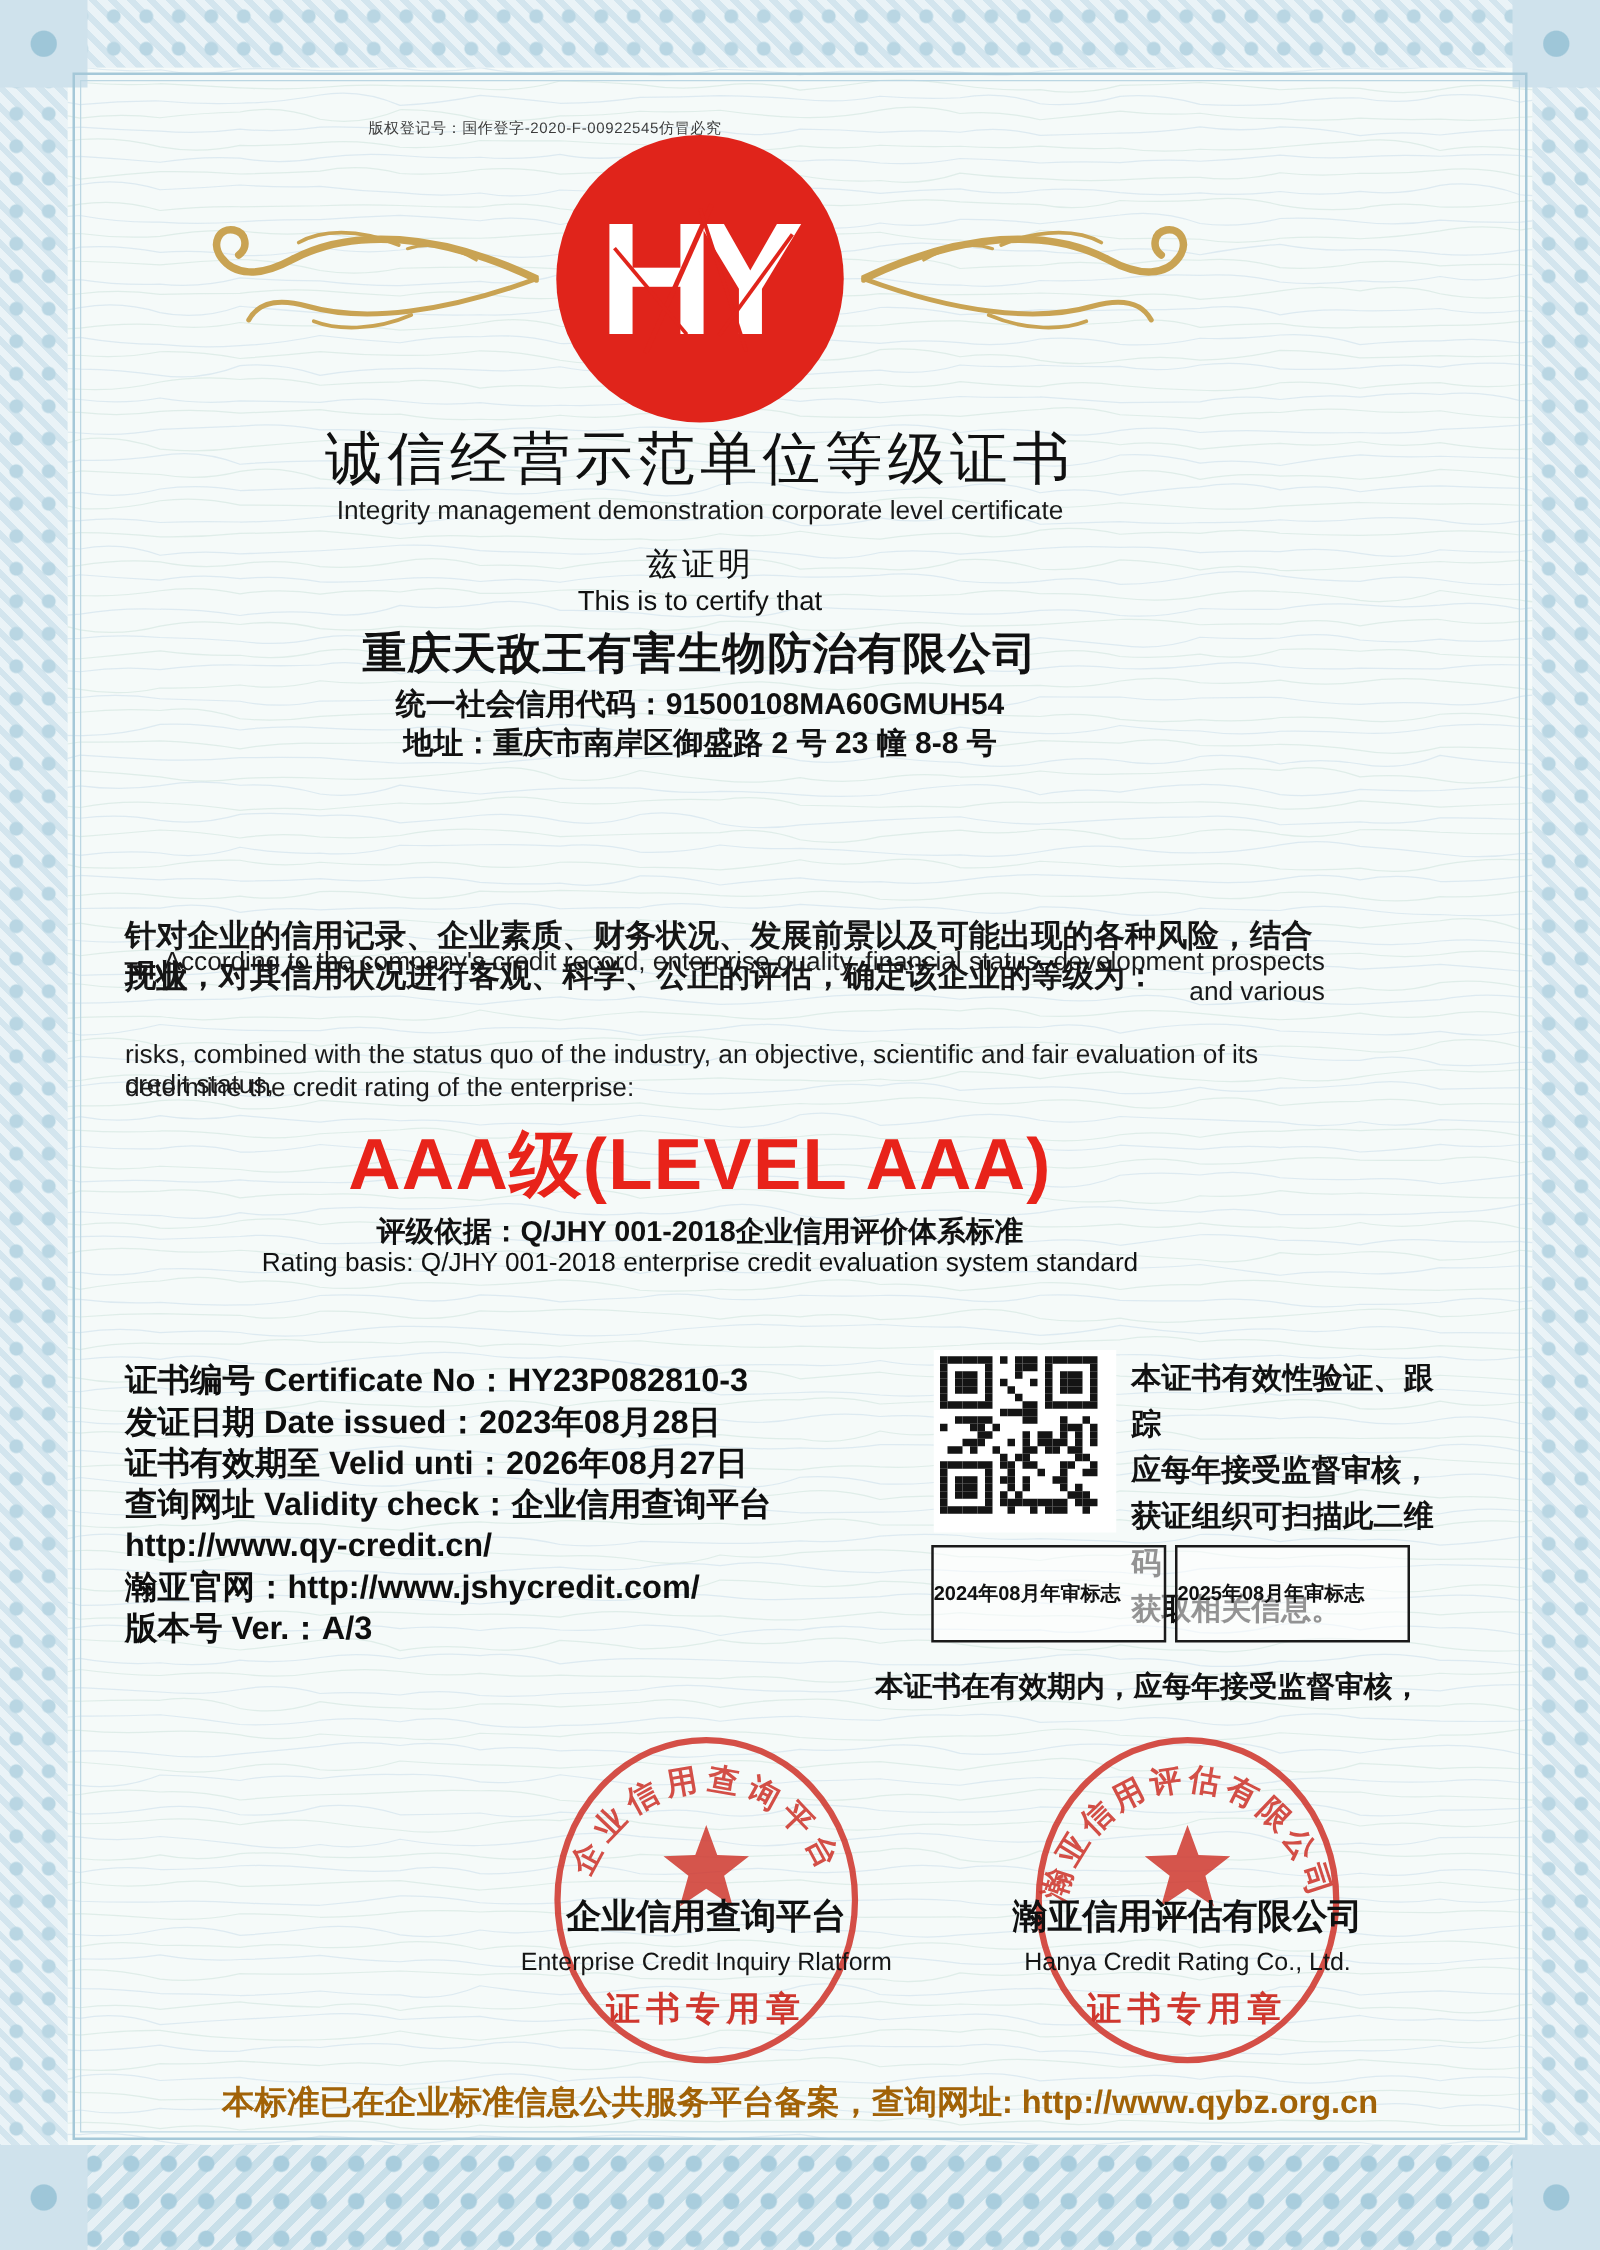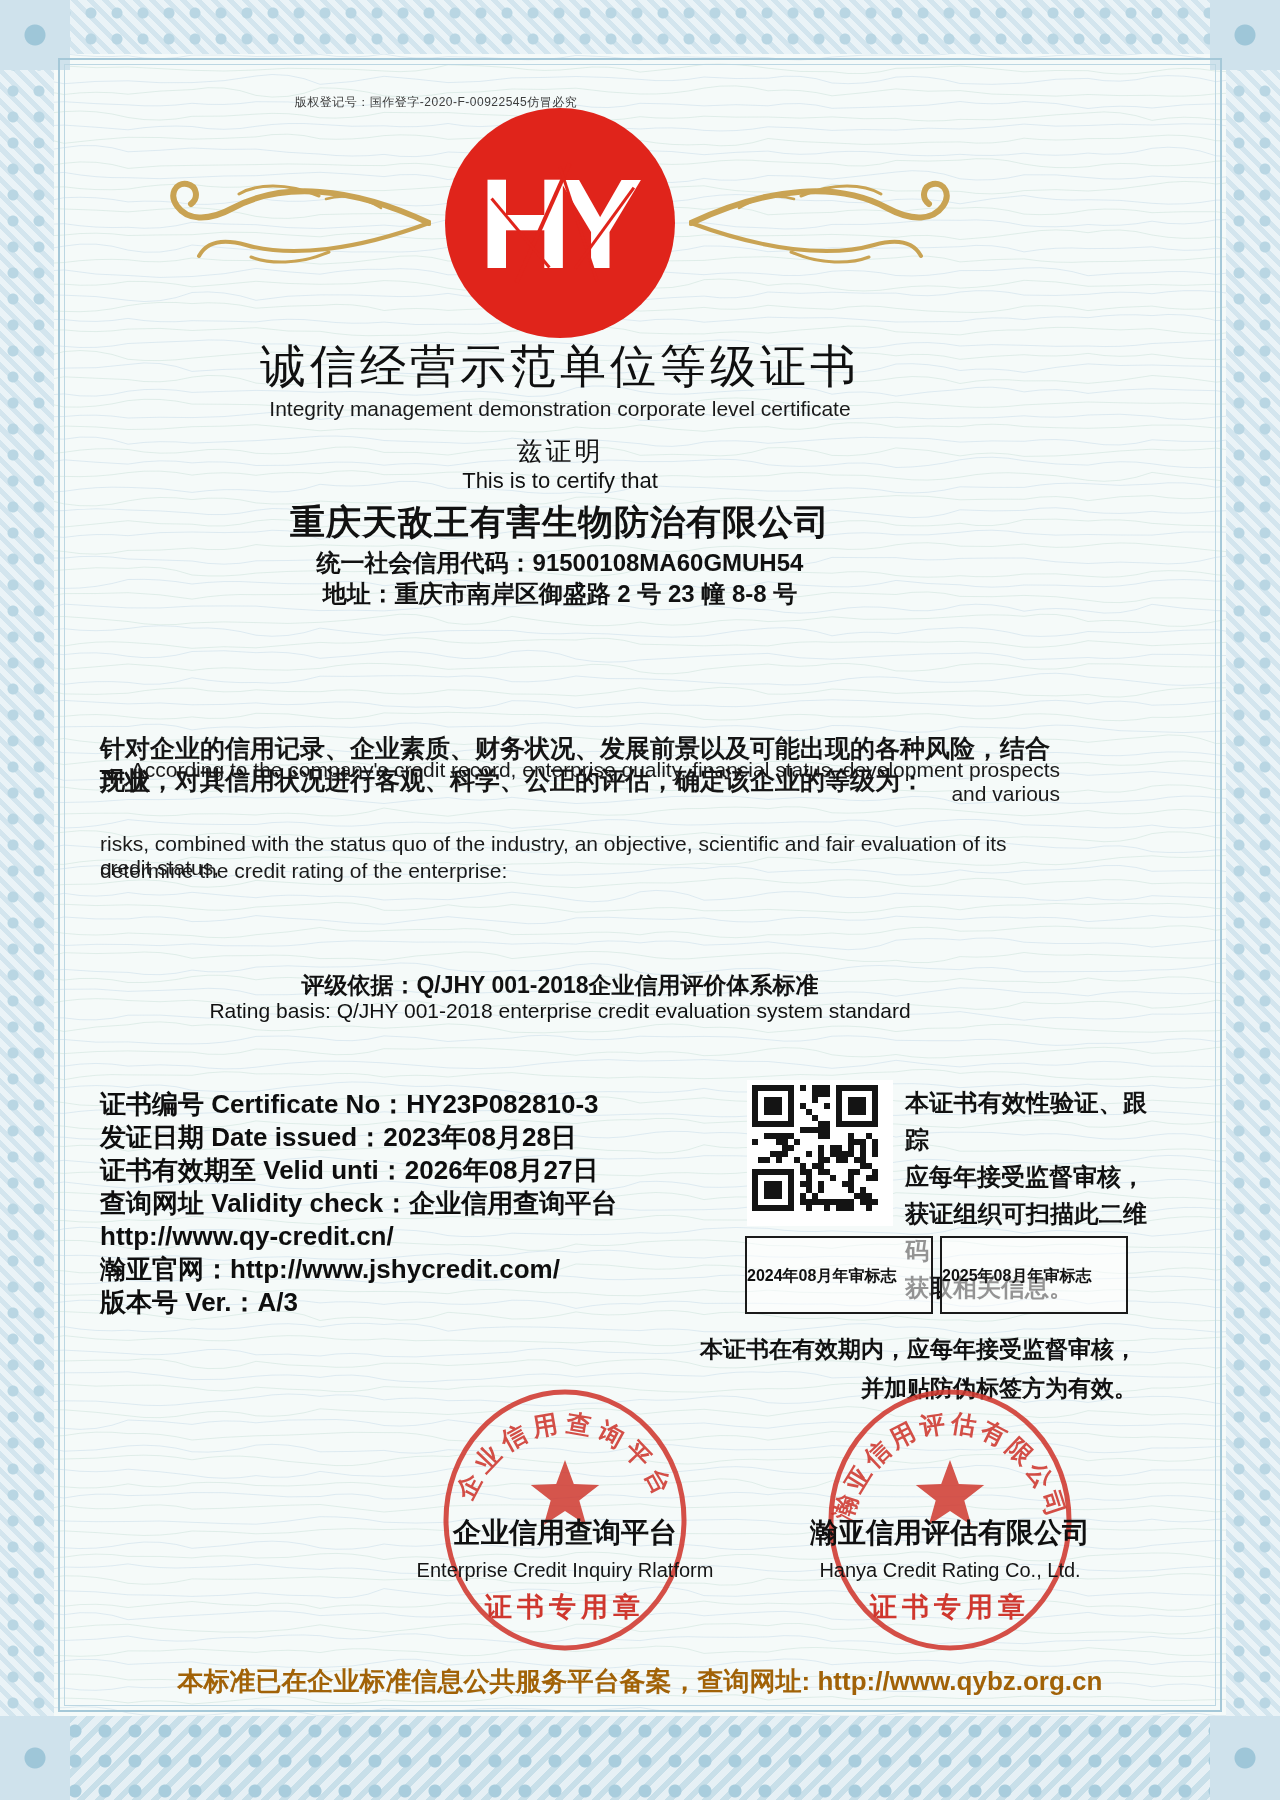--- a/index.html
+++ b/index.html
@@ -290,20 +290,21 @@
   <div class="abs centered company-name">重庆天敌王有害生物防治有限公司</div>
   <div class="abs centered credit-code">统一社会信用代码：91500108MA60GMUH54</div>
   <div class="abs centered address">地址：重庆市南岸区御盛路 2 号 23 幢 8-8 号</div>
 
   <div class="abs para-zh pzh1">针对企业的信用记录、企业素质、财务状况、发展前景以及可能出现的各种风险，结合产业</div>
   <div class="abs para-zh pzh2">现状，对其信用状况进行客观、科学、公正的评估，确定该企业的等级为：</div>
   <div class="abs para-en pen1">According to the company's credit record, enterprise quality, financial status, development prospects and various</div>
   <div class="abs para-en pen2">risks, combined with the status quo of the industry, an objective, scientific and fair evaluation of its credit status,</div>
   <div class="abs para-en pen3">determine the credit rating of the enterprise:</div>
 
+  <div class="abs centered level">AAA级(LEVEL AAA)</div>
   <div class="abs centered basis-zh">评级依据：Q/JHY 001-2018企业信用评价体系标准</div>
   <div class="abs centered basis-en">Rating basis: Q/JHY 001-2018 enterprise credit evaluation system standard</div>
 
   <div class="abs details">
     <div>证书编号 Certificate No：HY23P082810-3</div>
     <div>发证日期 Date issued：2023年08月28日</div>
     <div>证书有效期至 Velid unti：2026年08月27日</div>
     <div>查询网址 Validity check：企业信用查询平台</div>
     <div>http://www.qy-credit.cn/</div>
     <div>瀚亚官网：http://www.jshycredit.com/</div>
@@ -541,21 +542,20 @@
       <div>年审标志</div>
     </div>
     <div class="badge">
       <div>2025年08月</div>
       <div>年审标志</div>
     </div>
   </div>
 
   <div class="abs validity">
     <div>本证书在有效期内，应每年接受监督审核，</div>
-    <div>并加贴防伪标签方为有效。</div>
   </div>
 
   <svg class="seal-svg" style="left:437px;top:1386px" width="256" height="268" viewBox="0 0 256 268">
     <defs>
         <path id="arcL" d="M 26,162 A 102,116 0 0 1 230,162"></path>
       </defs>
     <ellipse cx="128" cy="134" rx="119" ry="128" fill="none" stroke="#cf372e" stroke-width="5" opacity="0.88"></ellipse>
     <polygon points="128,74 136.8,97.9 162.2,98.9 142.3,114.6 149.2,139.1 128,125 106.8,139.1 113.7,114.6 93.8,98.9 119.2,97.9" fill="#cf372e" opacity="0.85"></polygon>
     <text fill="#cf372e" font-size="25" font-weight="bold" opacity="0.88" letter-spacing="6">
       <textPath href="#arcL" startOffset="50%" text-anchor="middle">企业信用查询平台</textPath>

